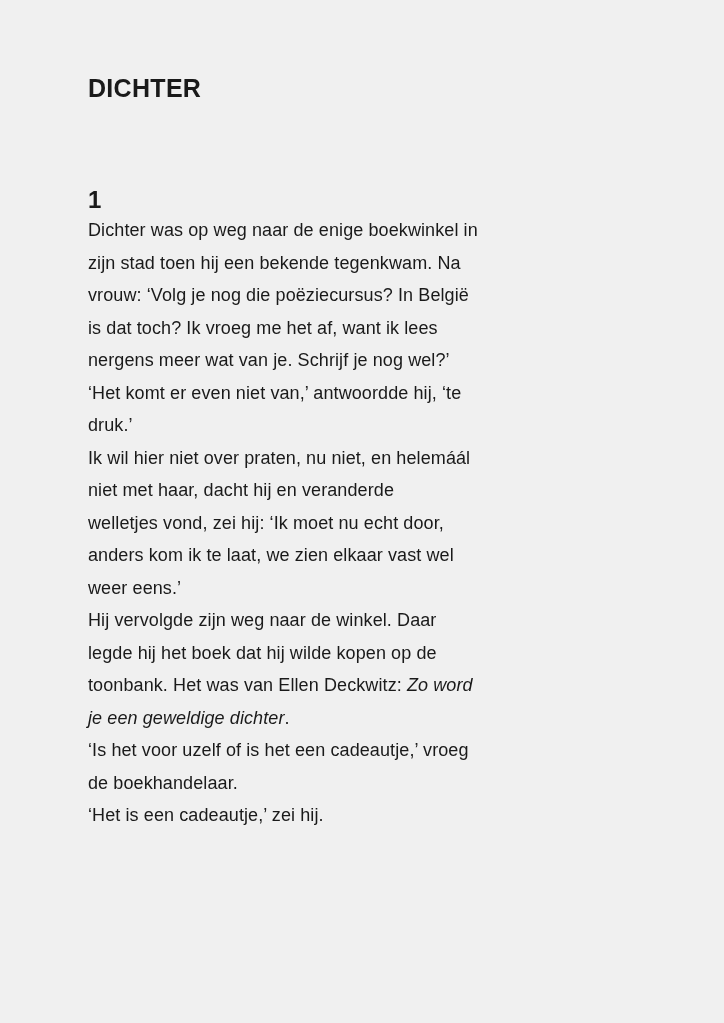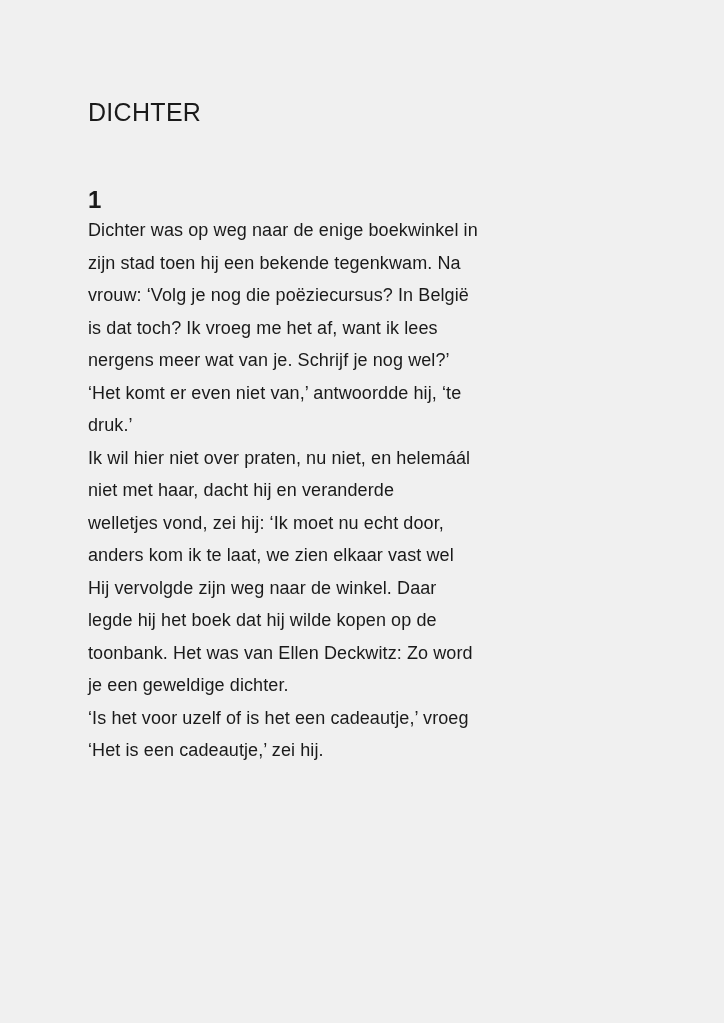--- a/index.html
+++ b/index.html
@@ -10,25 +10,25 @@
     position: relative;
     width: 724px;
     height: 1023px;
     overflow: hidden;
     font-family: "Liberation Sans", sans-serif;
     -webkit-font-smoothing: antialiased;
   }
   .title {
     position: absolute;
     left: 88px;
-    top: 100px;
+    top: 76px;
     margin: 0;
     font-size: 25px;
     line-height: 1;
-    font-weight: 400;
+    font-weight: 700;
     letter-spacing: 0.3px;
   }
   .section-number {
     position: absolute;
     left: 88px;
     top: 188px;
     font-size: 24px;
     line-height: 1;
     font-weight: 700;
   }
@@ -38,40 +38,43 @@
     top: 214px;
     width: 560px;
   }
   .line {
     font-size: 18px;
     line-height: 32.5px;
     white-space: nowrap;
     letter-spacing: 0.1px;
   }
   .italic {
+    font-style: italic;
   }
 </style>
 </head>
 <body>
 
 <div class="page" style="background: rgb(240, 240, 240); color: rgb(26, 26, 26);">
   <h1 class="title">DICHTER</h1>
   <div class="section-number">1</div>
   <div class="body-text">
       <div class="line"><span>Dichter was op weg naar de enige boekwinkel in</span></div>
       <div class="line"><span>zijn stad toen hij een bekende tegenkwam. Na</span></div>
       <div class="line"><span>vrouw: ‘Volg je nog die poëziecursus? In België</span></div>
       <div class="line"><span>is dat toch? Ik vroeg me het af, want ik lees</span></div>
       <div class="line"><span>nergens meer wat van je. Schrijf je nog wel?’</span></div>
       <div class="line"><span>‘Het komt er even niet van,’ antwoordde hij, ‘te</span></div>
       <div class="line"><span>druk.’</span></div>
       <div class="line"><span>Ik wil hier niet over praten, nu niet, en helemáál</span></div>
       <div class="line"><span>niet met haar, dacht hij en veranderde</span></div>
       <div class="line"><span>welletjes vond, zei hij: ‘Ik moet nu echt door,</span></div>
       <div class="line"><span>anders kom ik te laat, we zien elkaar vast wel</span></div>
+      <div class="line"><span>weer eens.’</span></div>
       <div class="line"><span>Hij vervolgde zijn weg naar de winkel. Daar</span></div>
       <div class="line"><span>legde hij het boek dat hij wilde kopen op de</span></div>
       <div class="line"><span>toonbank. Het was van Ellen Deckwitz: </span><span class="italic">Zo word</span></div>
       <div class="line"><span class="italic">je een geweldige dichter</span><span>.</span></div>
       <div class="line"><span>‘Is het voor uzelf of is het een cadeautje,’ vroeg</span></div>
+      <div class="line"><span>de boekhandelaar.</span></div>
       <div class="line"><span>‘Het is een cadeautje,’ zei hij.</span></div>
     </div>
 </div>
 
 </body></html>

